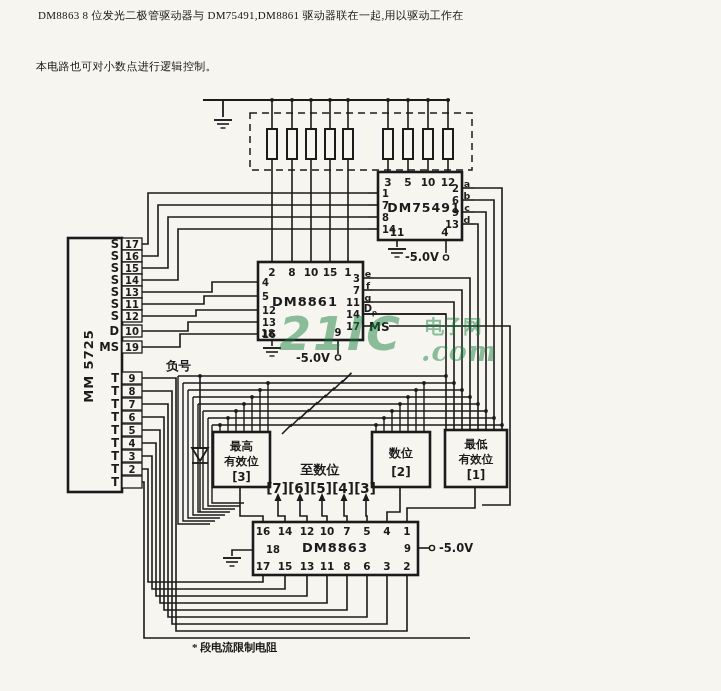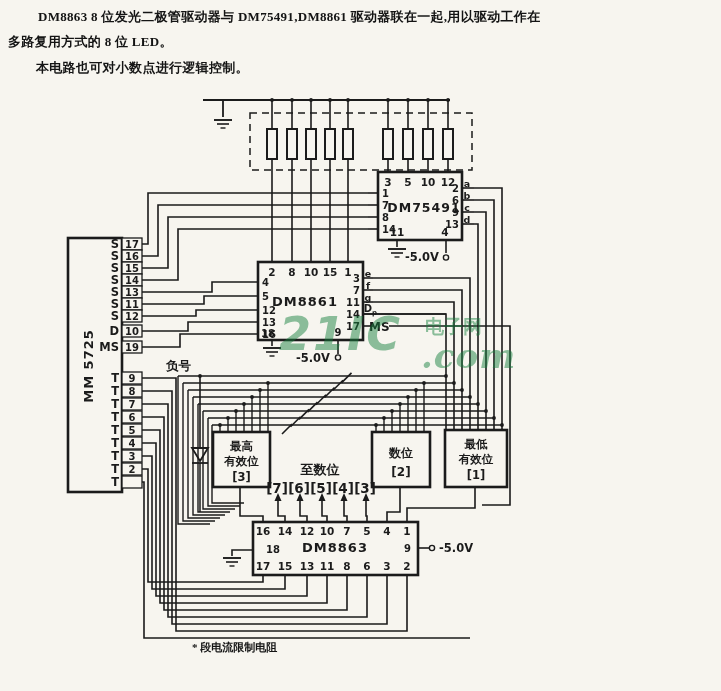--- a/index.html
+++ b/index.html
@@ -1,34 +1,33 @@
 <!DOCTYPE html>
 <html><head>
 <meta charset="utf-8">
 <style>
   html,body{margin:0;padding:0;}
   .page{position:relative;width:721px;height:691px;background:#f7f5ef;overflow:hidden;
         font-family:"Liberation Serif", serif;color:#141414;}
-  .hline{position:absolute;font-size:13px;font-weight:700;letter-spacing:.3px;white-space:nowrap;}
+  .hline{position:absolute;font-size:11px;font-weight:400;letter-spacing:.3px;white-space:nowrap;}
   #schem{position:absolute;left:0;top:0;}
   .watermark{position:absolute;left:279px;top:311px;width:262px;height:66px;
              color:#15803d;opacity:.48;pointer-events:none;z-index:3;}
   .wm-big{position:absolute;left:0;top:0;font-family:"DejaVu Sans",sans-serif;
           font-size:46px;font-weight:bold;font-style:italic;letter-spacing:2px;line-height:1;}
   .wm-cn{position:absolute;left:146px;top:3px;font-size:19px;font-weight:bold;white-space:nowrap;}
   .wm-com{position:absolute;left:142px;top:25px;font-family:"DejaVu Serif",serif;
-          font-size:34px;font-weight:bold;font-style:italic;letter-spacing:1px;}
+          font-size:27px;font-weight:bold;font-style:italic;letter-spacing:1px;}
   .fnote{position:absolute;font-size:11px;font-weight:600;white-space:nowrap;}
 </style>
 </head>
 <body>
 
 <div class="page">
   <div class="hline" style="left:38px;top:8px">DM8863 8 位发光二极管驱动器与 DM75491,DM8861 驱动器联在一起,用以驱动工作在</div>
-  <div class="hline" style="left:8px;top:33px">多路复用方式的 8 位 LED。</div>
   <div class="hline" style="left:36px;top:59px">本电路也可对小数点进行逻辑控制。</div>
 
   <svg id="schem" width="721" height="691" viewBox="0 0 721 691">
       <line x1="203" y1="100" x2="450" y2="100" stroke="#1b1b1b" stroke-width="2"></line>
       <line x1="223" y1="100" x2="223" y2="117" stroke="#1b1b1b" stroke-width="1.8"></line>
       <line x1="214" y1="120" x2="232" y2="120" stroke="#1b1b1b" stroke-width="1.9"></line>
       <line x1="217" y1="124" x2="229" y2="124" stroke="#1b1b1b" stroke-width="1.6"></line>
       <line x1="220.5" y1="128" x2="225.5" y2="128" stroke="#1b1b1b" stroke-width="1.4"></line>
       <rect x="250" y="113" width="222" height="57" fill="none" stroke="#1b1b1b" stroke-width="1.5" stroke-dasharray="7 5"></rect>
       <circle cx="272" cy="100" r="1.9" fill="#1b1b1b"></circle>

